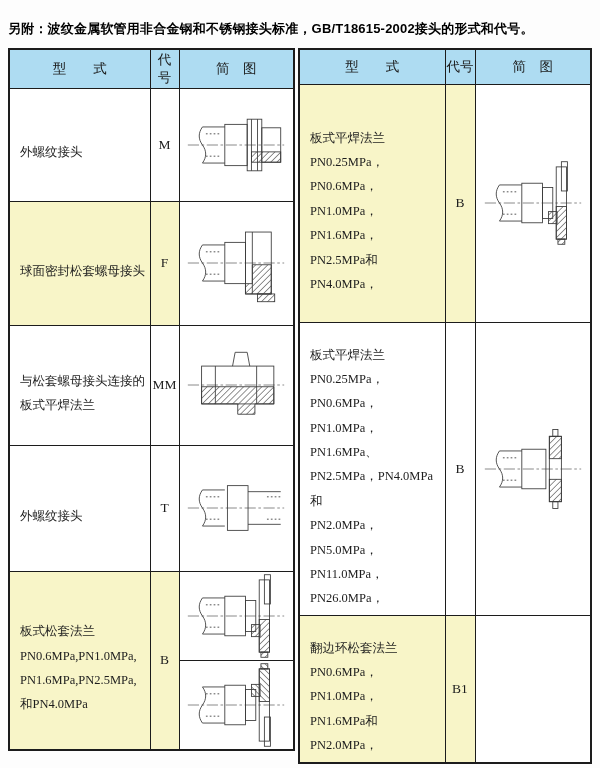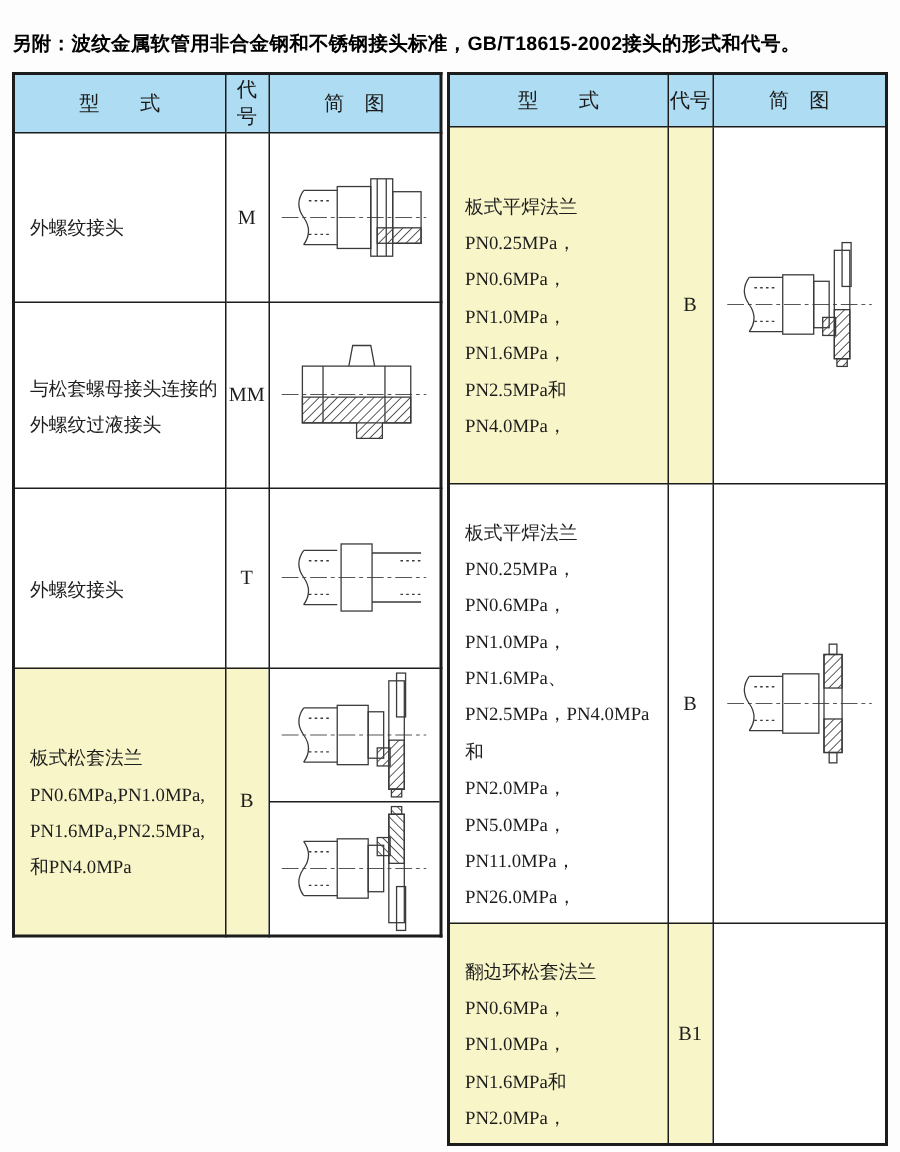--- a/index.html
+++ b/index.html
@@ -201,22 +201,37 @@
                   <svg viewBox="0 0 120 100" class="diag-svg">
                     <g>
                       <use href="#sym-fitting-m"></use>
                     </g>
                   </svg>
                 </div>
               </div>
             </td>
           </tr>
           <tr>
+            <td class="type-cell hl">球面密封松套螺母接头</td>
+            <td class="code-cell hl">F</td>
+            <td class="diagram-cell">
+              <div class="diag-stack">
+                <div class="diag-half">
+                  <svg viewBox="0 0 120 100" class="diag-svg">
+                    <g>
+                      <use href="#sym-fitting-f"></use>
+                    </g>
+                  </svg>
+                </div>
+              </div>
+            </td>
+          </tr>
+          <tr>
             <td class="type-cell">与松套螺母接头连接的
-外螺纹过液接头</td>
+板式平焊法兰</td>
             <td class="code-cell">MM</td>
             <td class="diagram-cell">
               <div class="diag-stack">
                 <div class="diag-half">
                   <svg viewBox="0 0 120 100" class="diag-svg">
                     <g>
                       <use href="#sym-adapter-mm"></use>
                     </g>
                   </svg>
                 </div>

